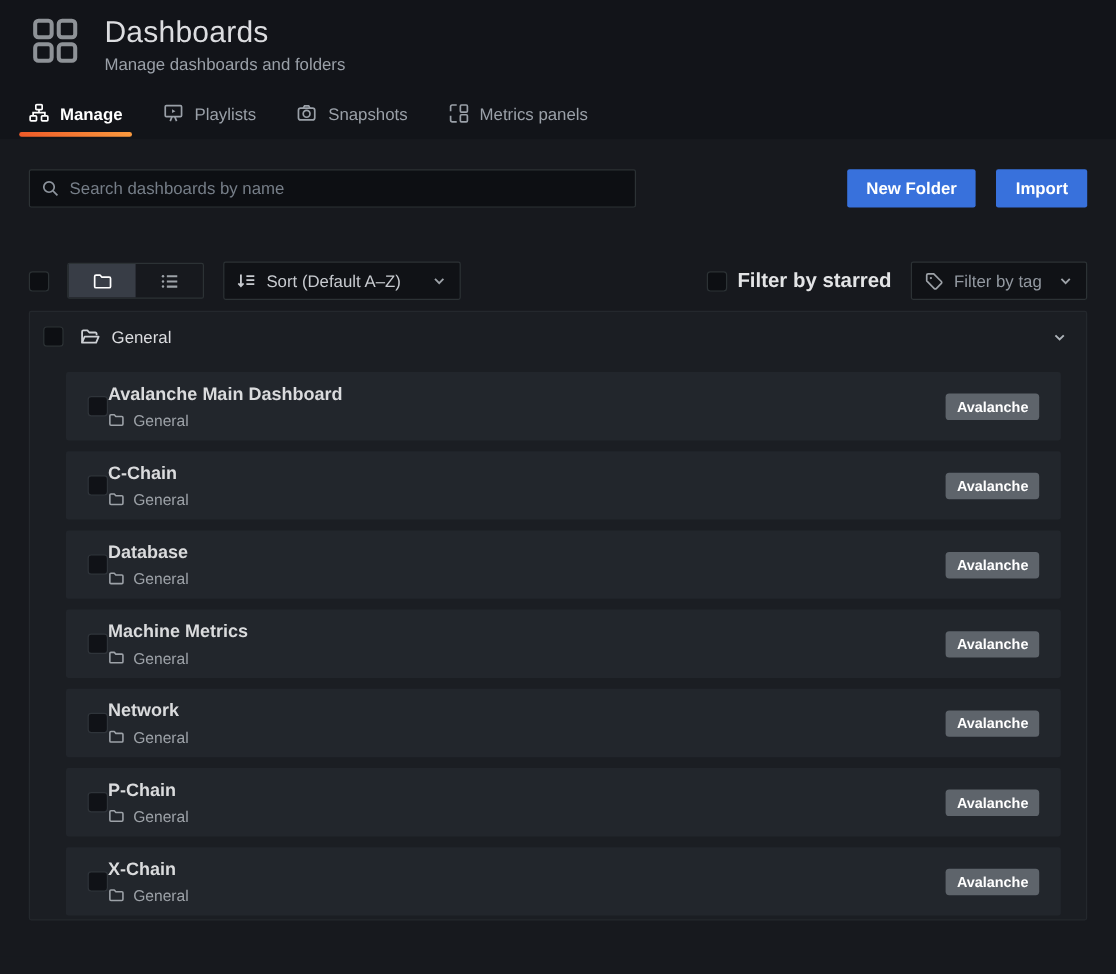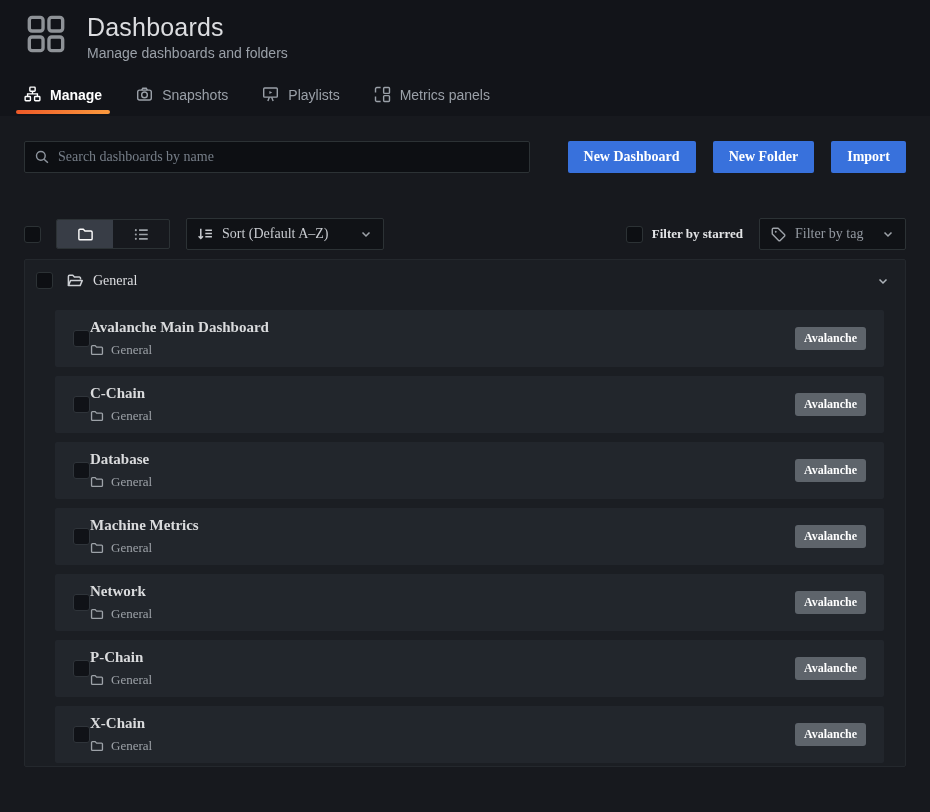--- a/index.html
+++ b/index.html
@@ -27,21 +27,21 @@
   }
   .tab.active { color:#ffffff; font-weight:700; }
   .tab.active::after {
     content:""; position:absolute; left:2px; right:2px; bottom:2px; height:4px;
     border-radius:2px;
     background:linear-gradient(90deg,#ef5a28,#fb9a3e);
   }
   .tab .ticon { color:inherit; }
 
   
-  .content { background:#17191e; padding:25px 24px 0 24px; height:681px;font-family:Liberation Serif, serif; }
+  .content { background:#17191e; padding:25px 24px 0 24px; height:681px; }
 
   .search-row { display:flex; align-items:center; }
   .search-box {
     display:flex; align-items:center; gap:8px;
     width:506px; height:32px; padding:0 9px;
     background:#0d0f13; border:1px solid #2c3235; border-radius:2px;
   }
   .search-box input {
     flex:1; background:transparent; border:none; outline:none;
     color:#d8d9da; font-size:14px; font-family:inherit;
@@ -72,21 +72,21 @@
     display:flex; align-items:center; gap:8px; height:32px; padding:12px 10px;
     background:#101216; border:1px solid #2c3235; border-radius:2px; cursor:pointer;
   }
   .select .sel-label { font-size:14px; color:#c8cbd0; }
   .select .chev { margin-left:auto; color:#9da2a8; }
   .sort-select { width:198px; margin-left:16px; color:#c8cbd0; }
   .tag-select { width:147px; margin-left:16px; color:#9da2a8; }
   .tag-select .sel-label { color:#9399a1; }
 
   .spacer { flex:1; }
-  .starred-label { margin-left:9px; font-size:13px; font-weight:700; color:#e3e4e6; white-space:nowrap; }
+  .starred-label { margin-left:9px; font-size:17px; font-weight:700; color:#e3e4e6; white-space:nowrap; }
 
   
   .section {
     margin-top:9px; background:#1b1e23;
     border:1px solid #24282d; border-radius:2px;
     height:508px; overflow:hidden;
   }
   .folder-row { display:flex; align-items:center; height:41px; padding:0 15px 0 11px; cursor:pointer; }
   .folder-row .folder-open-icon { margin-left:13px; color:#cdd0d4; }
   .folder-name { margin-left:9px; font-size:14px; color:#dcdde0; }
@@ -134,36 +134,36 @@
           <path d="M9 5.6 V8.3 M3.8 11 V8.3 H14.2 V11"></path>
           <rect x="1.2" y="11.2" width="5.6" height="4.4" rx="0.8"></rect>
           <rect x="11.2" y="11.2" width="5.6" height="4.4" rx="0.8"></rect>
         </svg>
       </span>
       <span>Manage</span>
     </div>
     <div class="tab">
       <span class="ticon">
         <svg width="17" height="17" viewBox="0 0 18 18" fill="none" stroke="currentColor" stroke-width="1.5">
+          <rect x="1.8" y="2.2" width="14.4" height="9.6" rx="1"></rect>
+          <path d="M7.8 5.4 L10.8 7 L7.8 8.6 Z" fill="currentColor" stroke="none"></path>
+          <path d="M6.2 15.8 L7.8 11.8 M11.8 15.8 L10.2 11.8"></path>
+        </svg>
+      </span>
+      <span>Playlists</span>
+    </div>
+    <div class="tab">
+      <span class="ticon">
+        <svg width="17" height="17" viewBox="0 0 18 18" fill="none" stroke="currentColor" stroke-width="1.5">
           <rect x="1.8" y="4.4" width="14.4" height="10.4" rx="2"></rect>
           <path d="M6 4.4 L7.2 2.4 H10.8 L12 4.4"></path>
           <circle cx="9" cy="9.4" r="3"></circle>
         </svg>
       </span>
       <span>Snapshots</span>
-    </div>
-    <div class="tab">
-      <span class="ticon">
-        <svg width="17" height="17" viewBox="0 0 18 18" fill="none" stroke="currentColor" stroke-width="1.5">
-          <rect x="1.8" y="2.2" width="14.4" height="9.6" rx="1"></rect>
-          <path d="M7.8 5.4 L10.8 7 L7.8 8.6 Z" fill="currentColor" stroke="none"></path>
-          <path d="M6.2 15.8 L7.8 11.8 M11.8 15.8 L10.2 11.8"></path>
-        </svg>
-      </span>
-      <span>Playlists</span>
     </div>
     <div class="tab">
       <span class="ticon">
         <svg width="17" height="17" viewBox="0 0 18 18" fill="none" stroke="currentColor" stroke-width="1.5">
           <path d="M7 1.6 H3 A1.4 1.4 0 0 0 1.6 3 V7"></path>
           <rect x="10.2" y="1.6" width="6.2" height="6.2" rx="1"></rect>
           <path d="M7 16.4 H3 A1.4 1.4 0 0 1 1.6 15 V11"></path>
           <rect x="10.2" y="10.2" width="6.2" height="6.2" rx="1"></rect>
         </svg>
       </span>
@@ -178,21 +178,20 @@
     <div class="search-box">
       <span style="color:#8d949d;">
         <svg width="16" height="16" viewBox="0 0 18 18" fill="none" stroke="currentColor" stroke-width="1.6">
           <circle cx="7.7" cy="7.7" r="4.9"></circle>
           <path d="M11.4 11.4 L15.6 15.6"></path>
         </svg>
       </span>
       <input type="text" placeholder="Search dashboards by name" style="">
     </div>
     <div class="btn-group">
-      <button class="btn">New Dashboard</button>
       <button class="btn">New Folder</button>
       <button class="btn">Import</button>
     </div>
   </div>
 
   <div class="toolbar">
     <span class="checkbox"></span>
 
     <div class="view-toggle">
       <div class="view-seg active">

